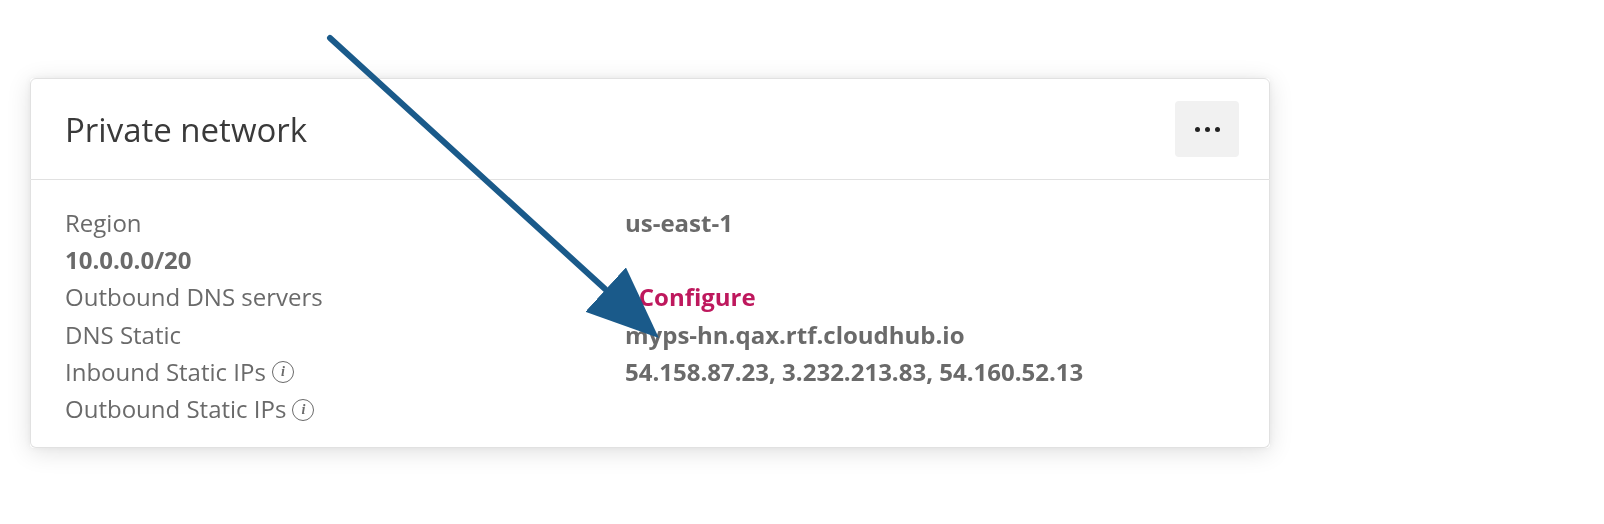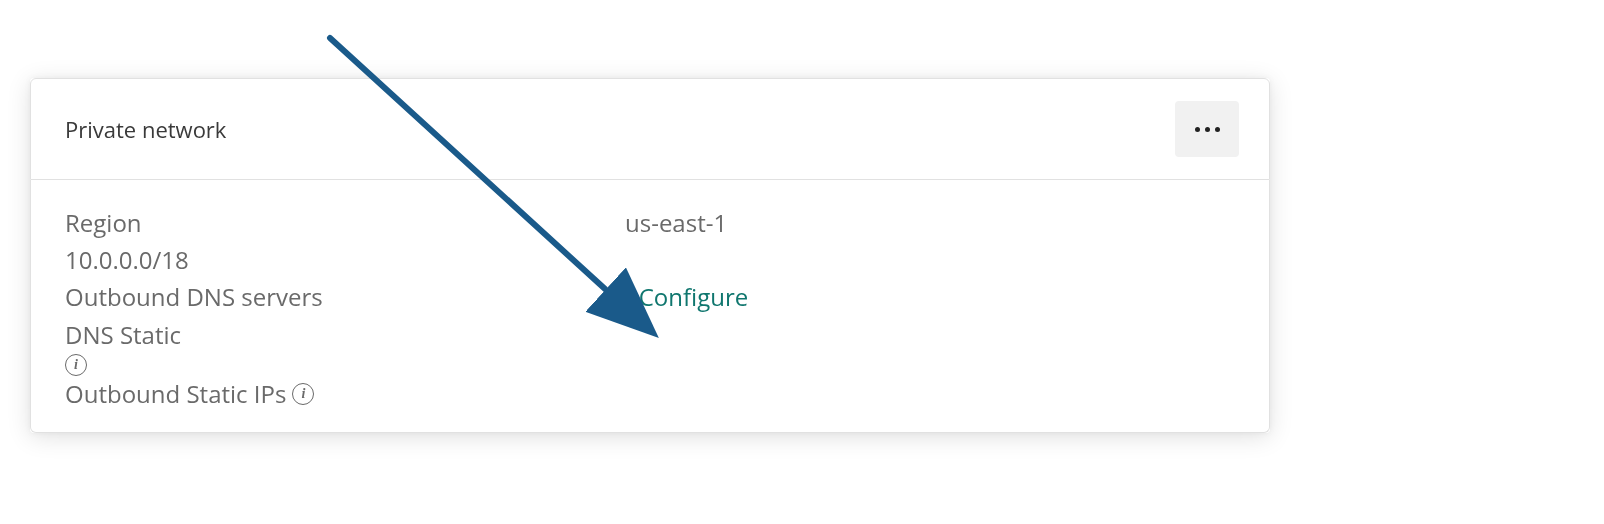--- a/index.html
+++ b/index.html
@@ -23,21 +23,21 @@
     .card-header {
       display: flex;
       align-items: center;
       justify-content: space-between;
       padding: 22px 30px 22px 34px;
       border: 1px solid #e1e1e1;
       border-radius: 6px 6px 0 0;
       background: #ffffff;
     }
     .card-title {
-      font-size: 22px;
+      font-size: 33px;
       color: #3a3a3a;
       font-weight: 400;
     }
     .ellipsis-btn {
       width: 64px;
       height: 56px;
       background: #f1f1f1;
       border: none;
       border-radius: 4px;
       display: flex;
@@ -72,24 +72,25 @@
       display: flex;
       align-items: center;
       gap: 6px;
     }
     .row .value {
       color: #6a6a6a;
       display: flex;
       align-items: center;
       gap: 6px;
       flex-wrap: wrap;
+      font-weight: bold;
     }
     .separator { color: #6a6a6a; }
     .link {
-      color: #0f766e;
+      color: #be185d;
       cursor: pointer;
       text-decoration: none;
     }
     .info-icon {
       display: inline-flex;
       align-items: center;
       justify-content: center;
       width: 22px;
       height: 22px;
       border: 1.5px solid #6a6a6a;
@@ -134,39 +135,42 @@
   </div>
 
   <div class="card-body">
 
     <div class="row">
       <div class="label">Region</div>
       <div class="value">us-east-1</div>
     </div>
 
     <div class="row">
-      <div class="value">10.0.0.0/18</div>
+      <div class="value">10.0.0.0/20</div>
     </div>
 
     <div class="row">
       <div class="label">Outbound DNS servers</div>
       <div class="value">
         <span class="separator">-</span>
           <a class="link">Configure</a>
       </div>
     </div>
 
     <div class="row">
       <div class="label">DNS Static</div>
+      <div class="value">myps-hn.qax.rtf.cloudhub.io</div>
     </div>
 
     <div class="row">
       <div class="label">
+        <span>Inbound Static IPs</span>
         <span class="info-icon">i</span>
       </div>
+      <div class="value">54.158.87.23, 3.232.213.83, 54.160.52.13</div>
     </div>
 
     <div class="row">
       <div class="label">
         <span>Outbound Static IPs</span>
         <span class="info-icon">i</span>
       </div>
     </div>
 
   </div>

